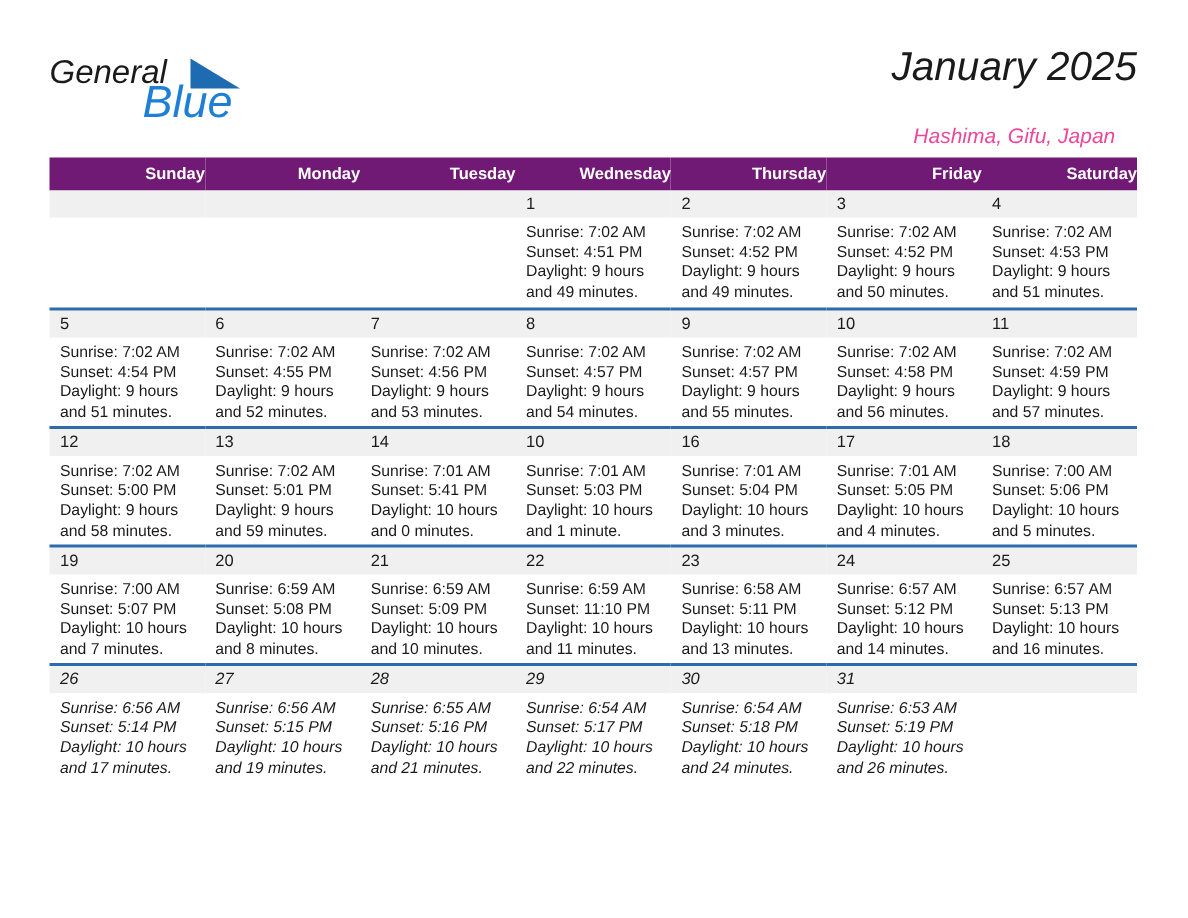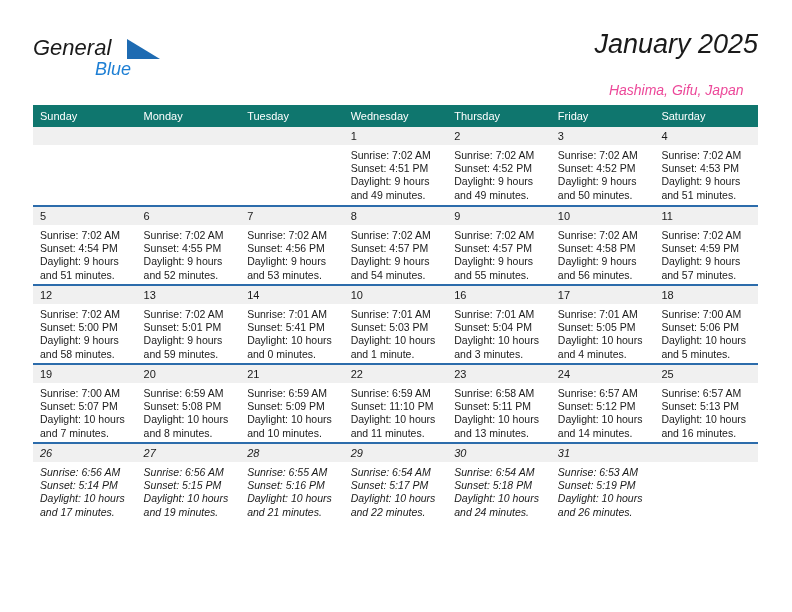--- a/index.html
+++ b/index.html
@@ -52,21 +52,21 @@
     top: 3px;
     width: 0;
     height: 0;
     border-left: 33px solid #1e6bb2;
     border-top: 20px solid transparent;
   }
   .brand-blue {
     position: absolute;
     left: 62px;
     top: 21px;
-    font-size: 18px;
+    font-size: 30px;
     line-height: 24px;
     color: #1e7fd4;
   }
 
   .title-block {
     position: absolute;
     right: 0;
     top: 0;
     text-align: center;
   }
@@ -87,25 +87,25 @@
   
   .calendar {
     position: absolute;
     left: 33px;
     top: 105px;
     width: 725px;
     border-collapse: collapse;
     table-layout: fixed;
   }
   .calendar th {
-    background: #0f766e;
+    background: #701a75;
     color: #ffffff;
     font-size: 11px;
-    font-weight: normal;
-    text-align: left;
+    font-weight: bold;
+    text-align: right;
     padding: 5px 0 5px 7px;
     height: 11px;
     border: none;
   }
   .calendar td {
     vertical-align: top;
     padding: 0;
     border: none;
     height: 79px;
     box-sizing: border-box;

